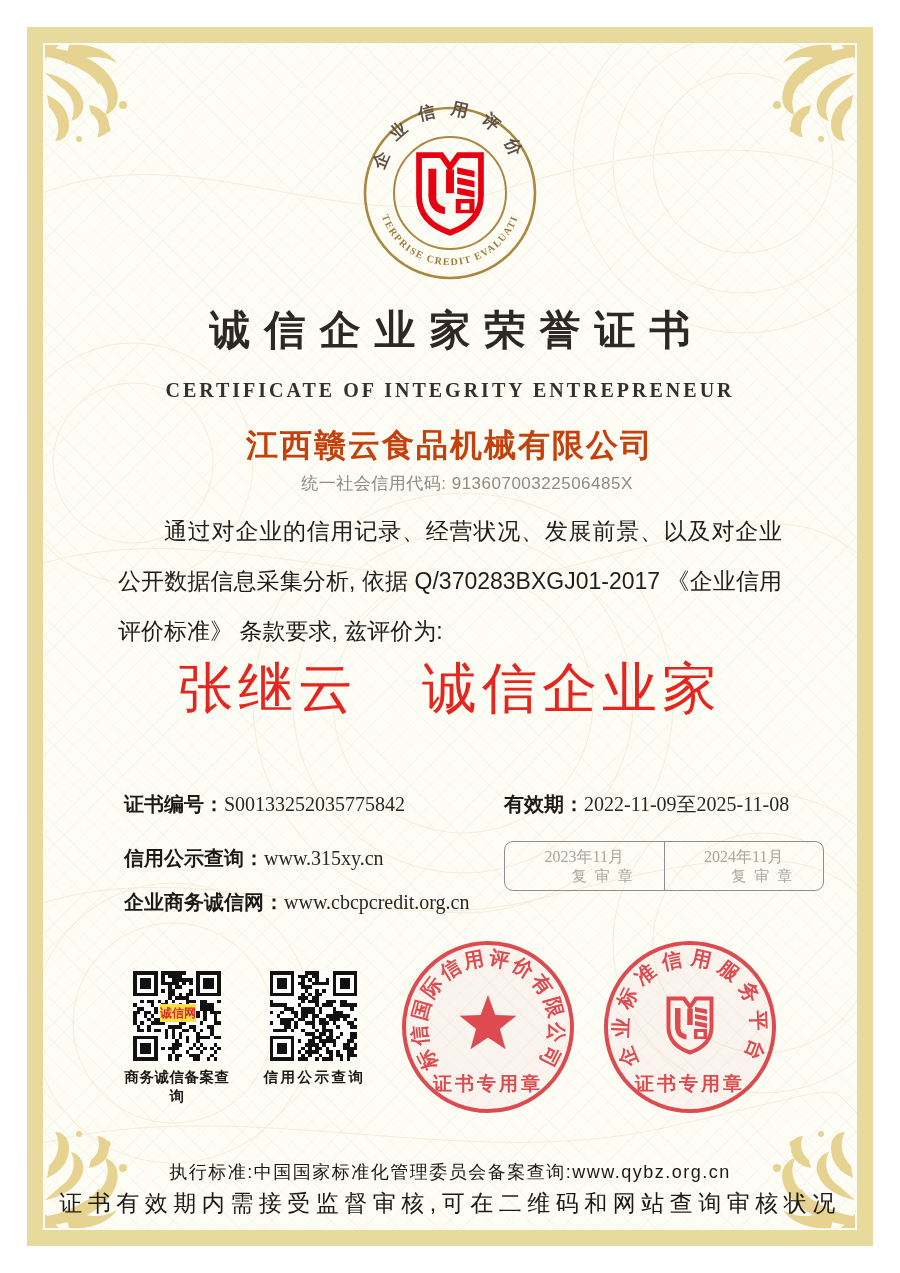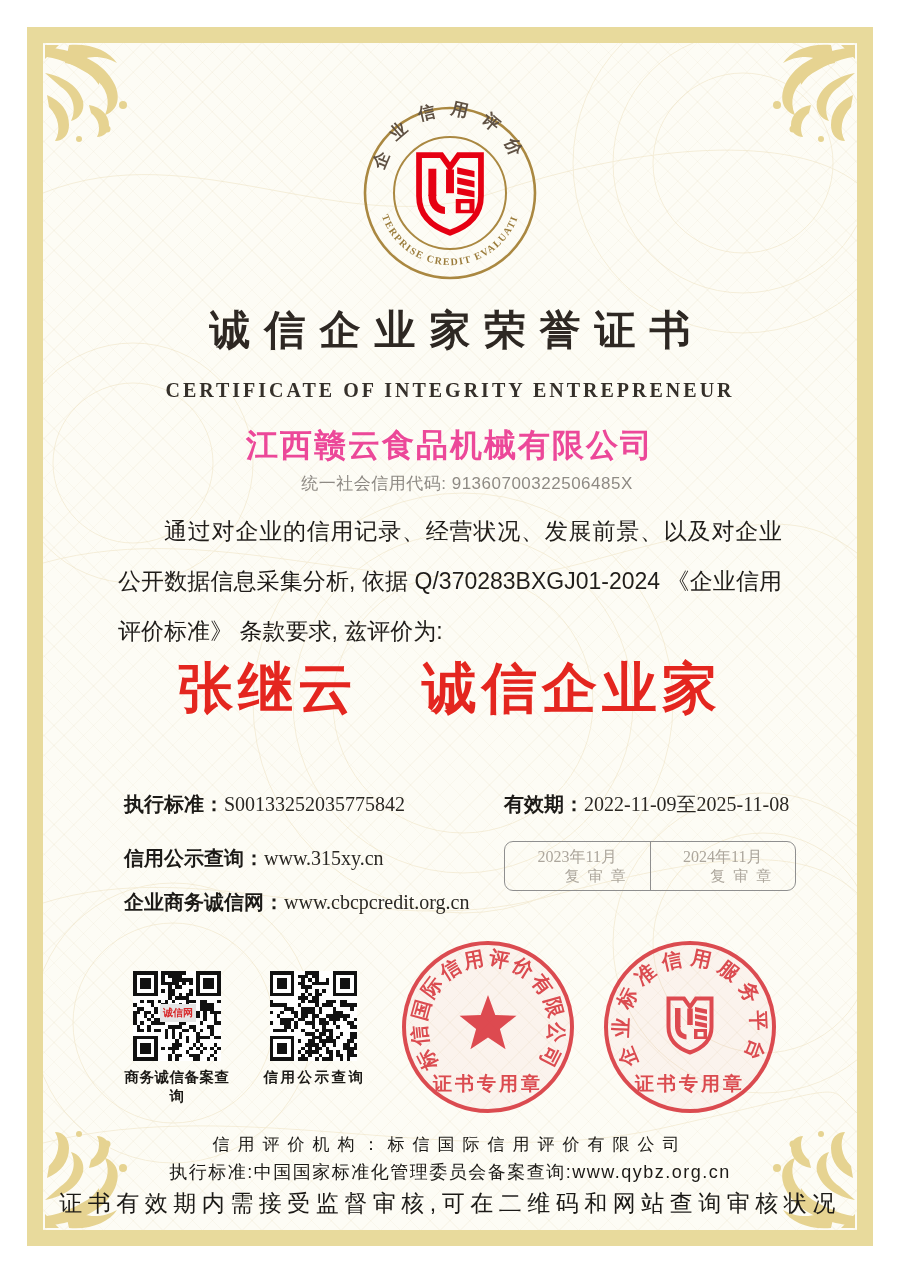--- a/index.html
+++ b/index.html
@@ -17,47 +17,47 @@
   .corner.tr{right:43px;top:43px;transform:scaleX(-1);}
   .corner.bl{left:43px;bottom:43px;transform:scaleY(-1);}
   .corner.br{right:43px;bottom:43px;transform:scale(-1,-1);}
   .abs{position:absolute;}
   .logo{left:356px;top:99px;width:188px;height:188px;}
   .title{left:0;top:303px;width:100%;text-align:center;font-size:41px;font-weight:bold;
          letter-spacing:14px;padding-left:14px;box-sizing:border-box;color:#2e2823;}
   .subtitle{left:0;top:379px;width:100%;text-align:center;font-size:20px;font-weight:bold;
          letter-spacing:3px;color:#35302a;}
   .company{left:0;top:424px;width:100%;text-align:center;font-size:32px;font-weight:bold;
-         letter-spacing:2px;color:#ec4899;}
+         letter-spacing:2px;color:#c2410c;}
   .creditcode{left:0;top:472px;width:100%;text-align:center;font-size:17px;color:#8e8a84;
          letter-spacing:.5px;font-family:"Liberation Sans","DejaVu Sans",sans-serif;padding-left:17px;}
   .para{left:118px;top:506px;width:664px;font-size:23px;line-height:50px;color:#201d1a;
          text-align:justify;text-indent:2em;font-family:"Liberation Sans","DejaVu Sans",sans-serif;}
   .award{left:0;top:652px;width:100%;display:flex;justify-content:center;gap:64px;
-         font-size:55px;font-weight:bold;letter-spacing:5px;color:#e4261f;}
+         font-size:55px;font-weight:normal;letter-spacing:5px;color:#e4261f;}
   .row{font-size:20px;color:#23201c;}
   .row .lbl{font-family:"Liberation Sans","DejaVu Sans",sans-serif;font-weight:700;color:#1c1a17;}
   .row .val{font-family:"Liberation Serif","DejaVu Serif",serif;color:#2a2723;}
   .r-certno{left:124px;top:791px;}
   .r-query{left:124px;top:845px;}
   .r-cbcp{left:124px;top:889px;}
   .r-valid{left:504px;top:791px;}
-  .review{left:504px;top:841px;width:292px;height:50px;border:1.5px solid #8f8f8f;border-radius:9px;
+  .review{left:504px;top:841px;width:320px;height:50px;border:1.5px solid #8f8f8f;border-radius:9px;
           display:flex;box-sizing:border-box;background:transparent;}
   .review .cell{flex:1;display:flex;flex-direction:column;align-items:center;justify-content:center;
           color:#aca69c;line-height:1.25;}
   .review .cell:first-child{border-right:1.5px solid #8f8f8f;}
   .review .p1{font-size:16px;}
   .review .p2{font-size:15px;letter-spacing:8px;padding-left:8px;margin-left:36px;}
   .qr{background:#ffffff;}
   .qr svg{width:100%;height:100%;display:block;}
   .qr1{left:133px;top:971px;width:88px;height:90px;}
   .qr2{left:270px;top:971px;width:87px;height:90px;}
-  .qr-center{left:160px;top:1004px;width:36px;height:18px;background:#e5e5e5;color:#d8282a;
-          font-size:10px;font-weight:bold;display:flex;align-items:center;justify-content:center;
+  .qr-center{left:160px;top:1004px;width:36px;height:18px;background:#fde047;color:#d8282a;
+          font-size:12px;font-weight:bold;display:flex;align-items:center;justify-content:center;
           font-family:"Liberation Sans","DejaVu Sans",sans-serif;}
   .qr-label{font-size:14.5px;font-weight:700;color:#1b1916;text-align:center;
           font-family:"Liberation Sans","DejaVu Sans",sans-serif;}
   .qrl1{left:119px;top:1068px;width:116px;letter-spacing:.5px;}
   .qrl2{left:253px;top:1068px;width:121px;letter-spacing:2.5px;padding-left:2px;box-sizing:border-box;}
   .seal{width:180px;height:180px;opacity:.94;}
   .seal1{left:398px;top:937px;}
   .seal2{left:600px;top:937px;}
   .footer{left:0;width:100%;text-align:center;color:#1b1916;
           font-family:"Liberation Sans","DejaVu Sans",sans-serif;}
@@ -164,29 +164,29 @@
   </svg>
 
   <div class="abs title">诚信企业家荣誉证书</div>
   <div class="abs subtitle">CERTIFICATE OF INTEGRITY ENTREPRENEUR</div>
   <div class="abs company">江西赣云食品机械有限公司</div>
   <div class="abs creditcode">
     <span>统一社会信用代码:</span>
     <span>91360700322506485X</span>
   </div>
 
-  <div class="abs para">通过对企业的信用记录、经营状况、发展前景、以及对企业公开数据信息采集分析, 依据  Q/370283BXGJ01-2024 《企业信用评价标准》 条款要求, 兹评价为:</div>
+  <div class="abs para">通过对企业的信用记录、经营状况、发展前景、以及对企业公开数据信息采集分析, 依据  Q/370283BXGJ01-2017 《企业信用评价标准》 条款要求, 兹评价为:</div>
 
   <div class="abs award">
     <span>张继云</span>
     <span>诚信企业家</span>
   </div>
 
   <div class="abs row r-certno">
-    <span class="lbl">执行标准：</span><span class="val">S00133252035775842</span>
+    <span class="lbl">证书编号：</span><span class="val">S00133252035775842</span>
   </div>
   <div class="abs row r-valid">
     <span class="lbl">有效期：</span><span class="val">2022-11-09至2025-11-08</span>
   </div>
   <div class="abs row r-query">
     <span class="lbl">信用公示查询：</span><span class="val">www.315xy.cn</span>
   </div>
   <div class="abs row r-cbcp">
     <span class="lbl">企业商务诚信网：</span><span class="val">www.cbcpcredit.org.cn</span>
   </div>
@@ -656,17 +656,16 @@
       </defs>
     <text font-size="20" fill="#d94046" font-weight="bold" letter-spacing="7">
       <textPath href="#sealArc2" startOffset="50%" text-anchor="middle">企业标准信用服务平台</textPath>
     </text>
     <g color="#dc3f46" transform="translate(65,58) scale(0.5)">
       <use href="#shield" width="100" height="120"></use>
     </g>
     <text x="90" y="153" text-anchor="middle" font-size="19" fill="#d94046" font-weight="bold" letter-spacing="3">证书专用章</text>
   </svg>
 
-  <div class="abs footer f1">信用评价机构：标信国际信用评价有限公司</div>
   <div class="abs footer f2">执行标准:中国国家标准化管理委员会备案查询:www.qybz.org.cn</div>
   <div class="abs footer f3">证书有效期内需接受监督审核,可在二维码和网站查询审核状况</div>
 
 </div>
 
 </body></html>

